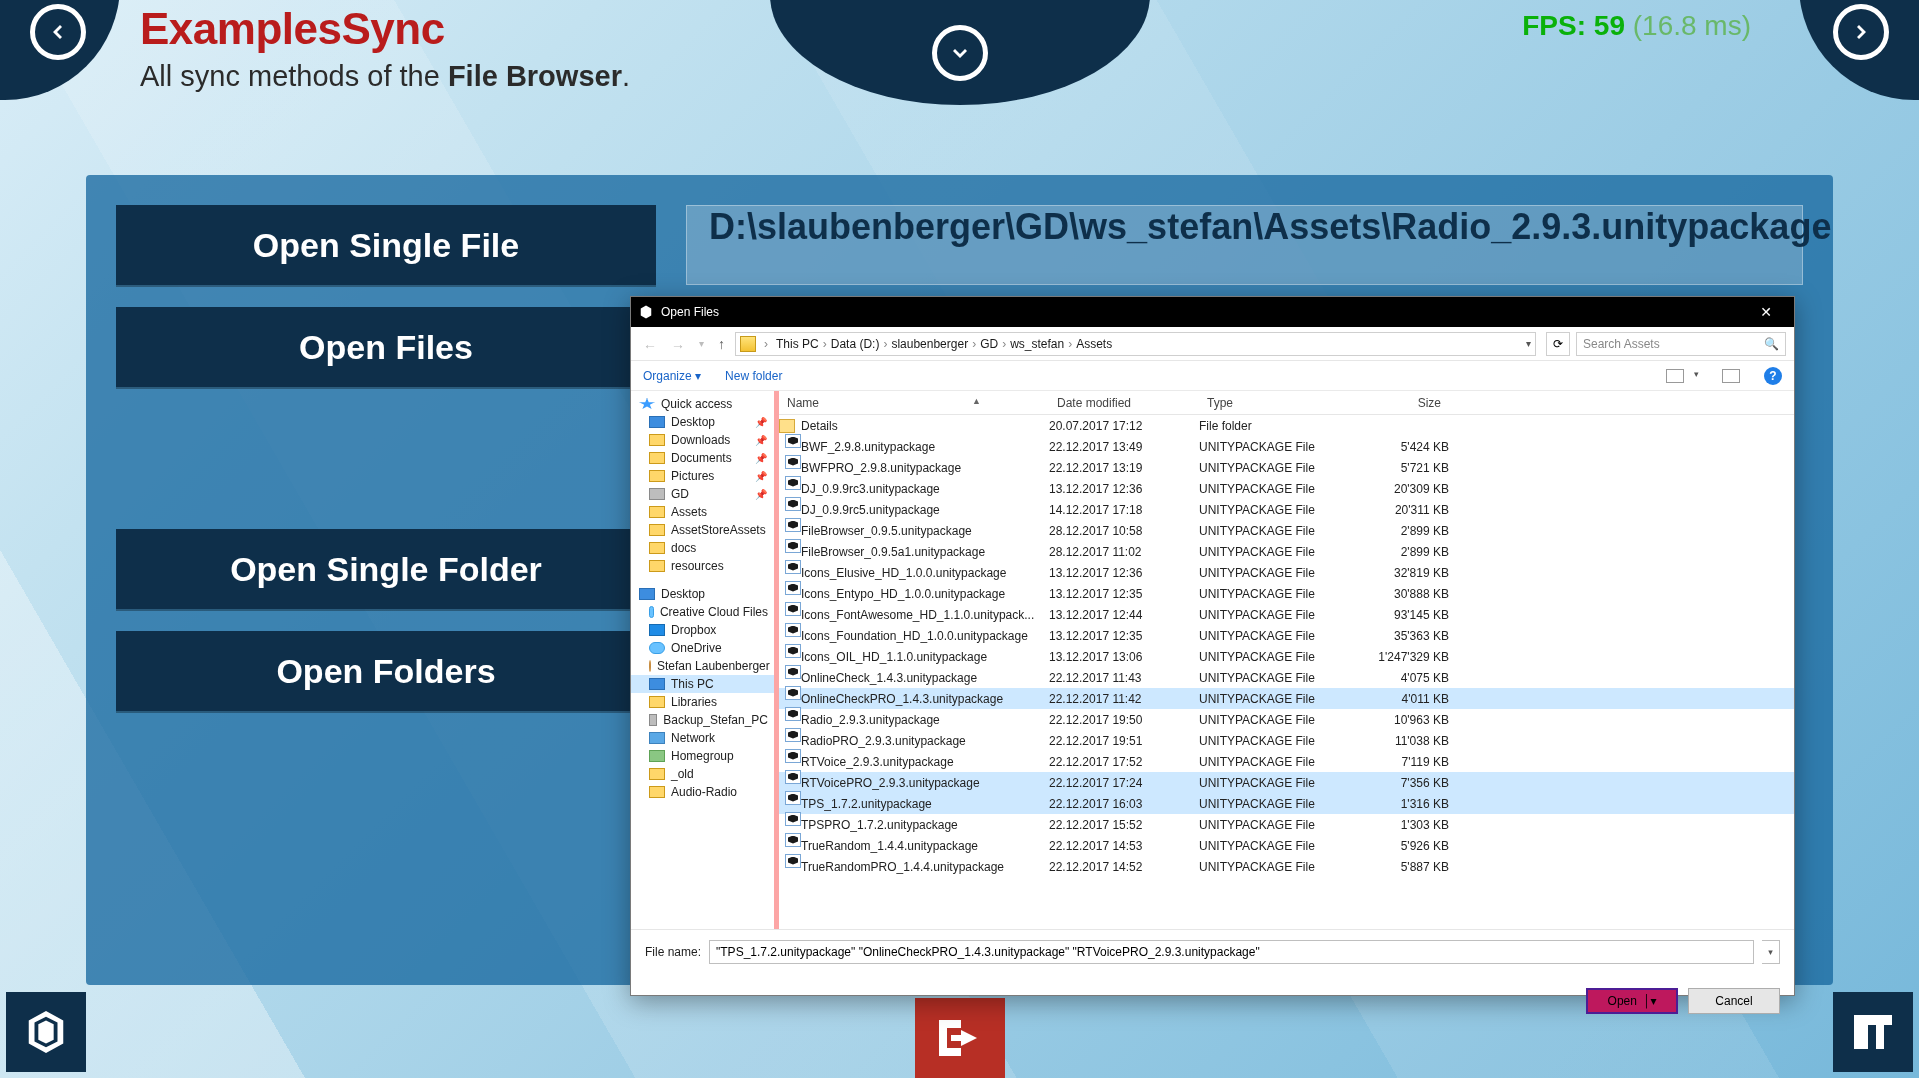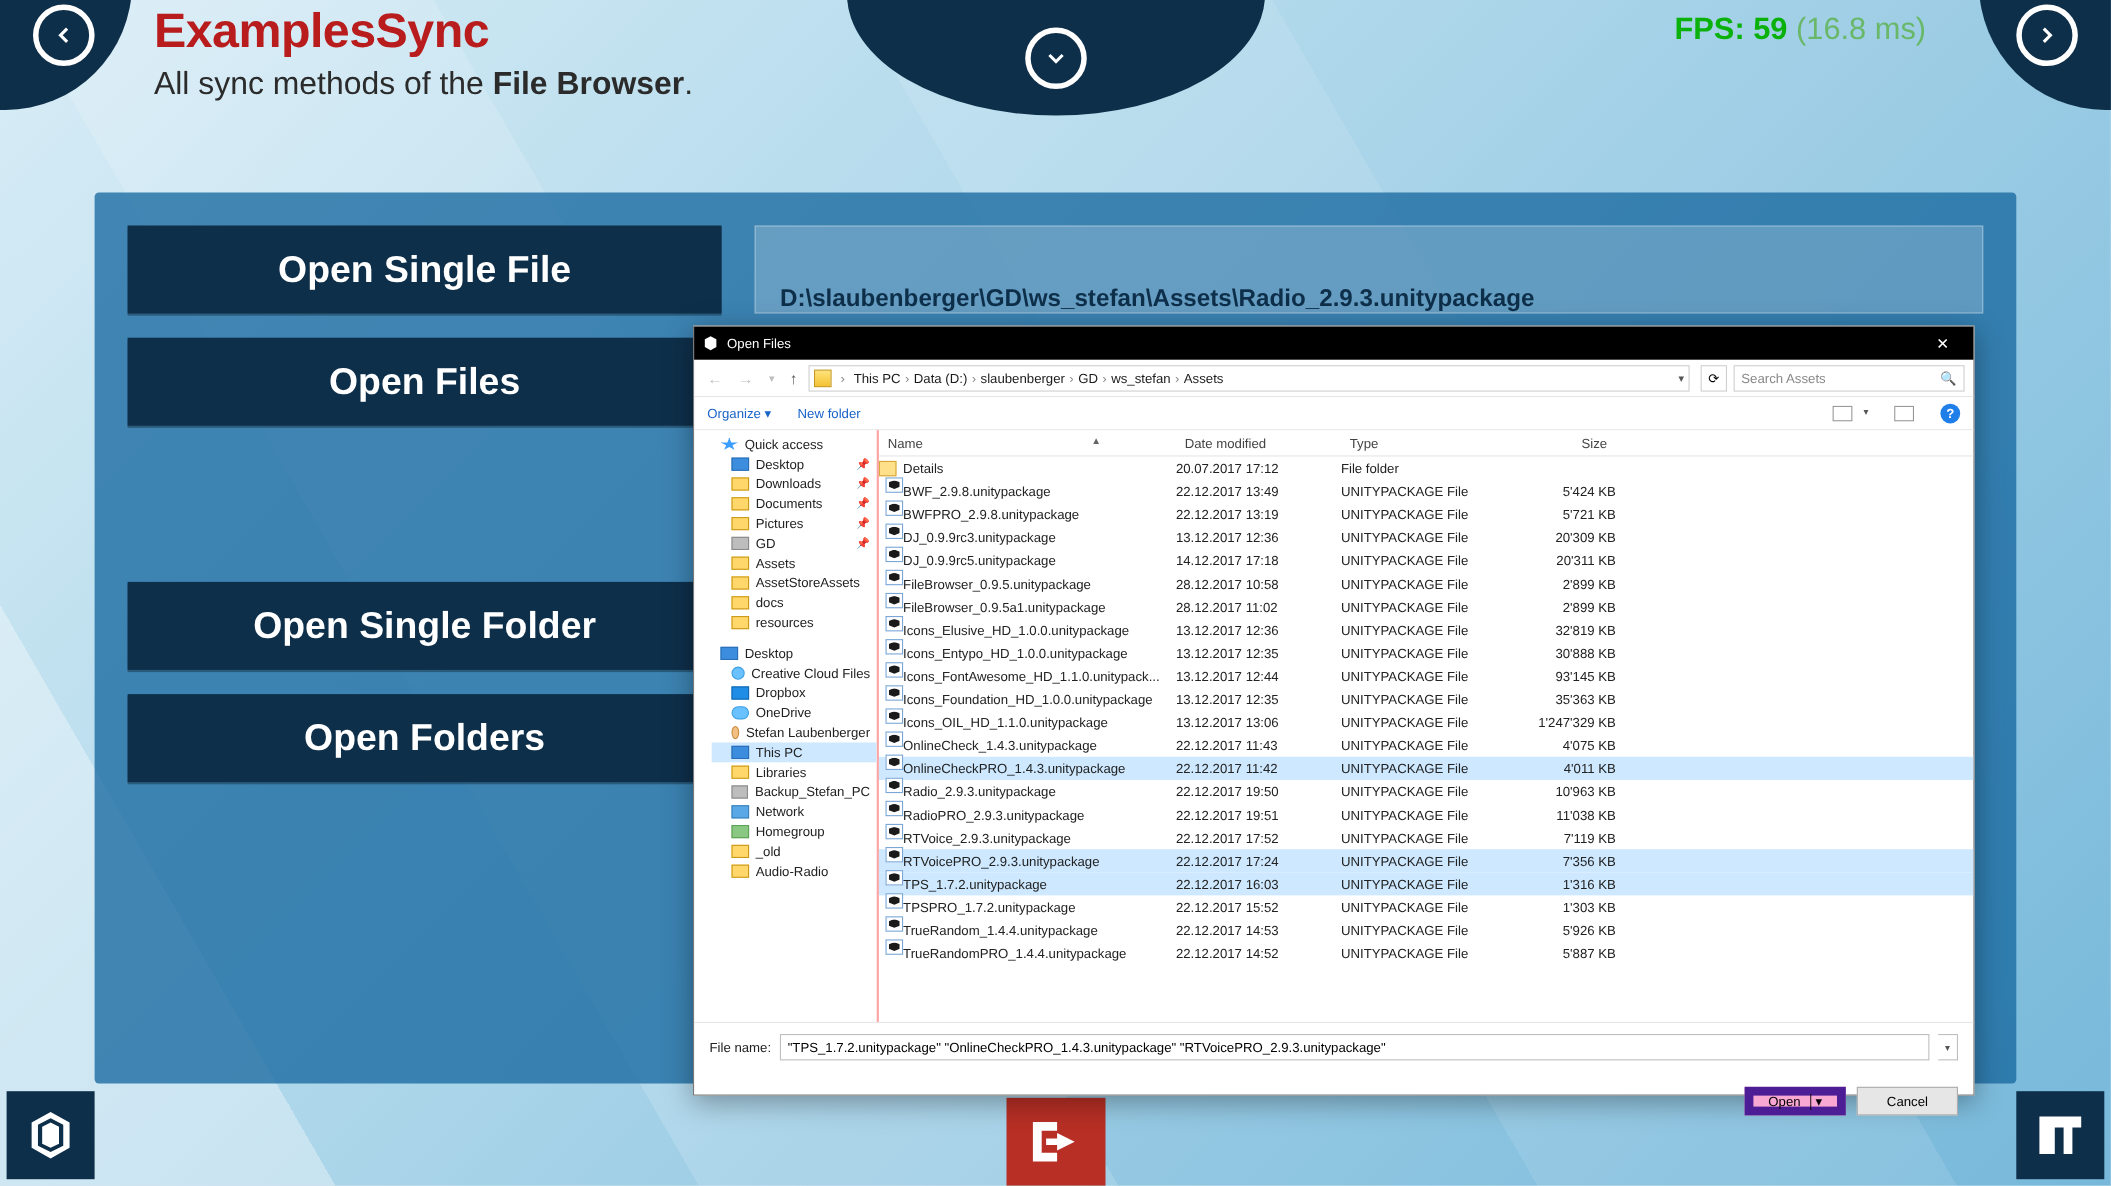--- a/index.html
+++ b/index.html
@@ -55,21 +55,21 @@
 
 
 .col-left { position:absolute; left:30px; top:30px; width:540px; }
 .darkbtn { height:80px; background:#0e2f4a; color:#fff; display:flex; align-items:center; justify-content:center;
   font-size:34px; font-weight:700; margin-bottom:22px; box-shadow:0 2px 0 rgba(0,0,0,.3); }
 .gap { height:120px; }
 
 
 .pathbox { position:absolute; left:600px; top:30px; right:30px; height:80px;
   background:rgba(255,255,255,0.22); border:1px solid rgba(255,255,255,0.35);
-  display:flex; align-items:flex-end; padding:0 22px; color:#0e2f4a; font-size:22px; font-weight:700; }
+  display:flex; align-items:flex-start; padding:0 22px; color:#0e2f4a; font-size:36px; font-weight:700; }
 
 
 .unity { position:absolute; left:6px; bottom:6px; width:80px; height:80px; background:#0e2f4a; display:flex; align-items:center; justify-content:center; }
 .unity svg { fill:#fff; }
 .ct { position:absolute; right:6px; bottom:6px; width:80px; height:80px; background:#0e2f4a; display:flex; align-items:center; justify-content:center; color:#fff; font-weight:900; font-size:46px; }
 .redexit { position:absolute; left:50%; transform:translateX(-50%); bottom:0; width:90px; height:80px; background:#b72f25; display:flex; align-items:center; justify-content:center; }
 .redexit svg { fill:#fff; }
 
 
 .dialog { position:absolute; left:630px; top:296px; width:1165px; height:700px;
@@ -89,21 +89,21 @@
 .refresh { width:24px; height:24px; border:1px solid #cfcfcf; display:flex; align-items:center; justify-content:center; margin-left:4px; }
 .searchbox { width:210px; height:24px; border:1px solid #cfcfcf; display:flex; align-items:center; padding:0 6px; color:#888; justify-content:space-between; }
 
 .dlg-toolbar { height:30px; display:flex; align-items:center; padding:0 12px; gap:24px; color:#1964c8; border-bottom:1px solid #eaeaea; }
 .dlg-toolbar .spacer { flex:1; }
 .tb-icons { display:flex; gap:10px; align-items:center; }
 .tb-icons span { width:18px; height:14px; border:1px solid #999; }
 .tb-help { width:18px; height:18px; border-radius:50%; background:#1f7ee8; color:#fff; display:flex; align-items:center; justify-content:center; font-size:12px; font-weight:700; }
 
 .dlg-body { display:flex; height:538px; }
-.nav-pane { width:168px; border-right:2px solid #fca5a5; overflow:hidden; padding-top:4px;padding-left:16px; }
+.nav-pane { width:148px; border-right:5px solid #fca5a5; overflow:hidden; padding-top:4px; }
 .nav-item { display:flex; align-items:center; padding:2px 6px 2px 18px; gap:6px; white-space:nowrap; font-size:12px; color:#222; }
 .nav-item.sel { background:#cde8ff; }
 .nav-item.head { padding-left:8px; }
 .nav-ico { width:16px; height:12px; background:#ffd76a; border:1px solid #cc9a1a; }
 .nav-ico.star { background:#3b9dff; border-color:#186bbd; clip-path:polygon(50% 0,61% 35%,98% 35%,68% 57%,79% 91%,50% 70%,21% 91%,32% 57%,2% 35%,39% 35%); }
 .nav-ico.mon { background:#3d8ddf; border-color:#2a6fb6; }
 .nav-ico.disk { background:#bdbdbd; border-color:#8a8a8a; }
 .nav-ico.cloud { background:#69c2ff; border-color:#3a9fe6; border-radius:6px; }
 .nav-ico.drop { background:#1f8ce6; border-color:#156bb3; }
 .nav-ico.user { background:#f2c083; border-color:#c78c3f; border-radius:50%; }
@@ -129,21 +129,21 @@
 .fico.folder { background:#ffe08a; border-color:#d6a93a; }
 .fico.ini { background:#fff; border-color:#b9b9b9; }
 
 .dlg-footer { border-top:1px solid #e6e6e6; padding:10px 14px 14px; }
 .fname-row { display:flex; align-items:center; gap:8px; margin-bottom:24px; }
 .fname-row label { font-size:12px; color:#222; }
 .fname-row input { flex:1; height:24px; border:1px solid #bfbfbf; padding:0 6px; font-size:12px; }
 .fname-row .drop { width:18px; height:24px; border:1px solid #bfbfbf; border-left:none; display:flex; align-items:center; justify-content:center; font-size:9px; color:#555; }
 .btnrow { display:flex; justify-content:flex-end; gap:10px; }
 .winbtn { width:92px; height:26px; border:1px solid #adadad; background:#e6e6e6; font-size:12px; display:flex; align-items:center; justify-content:center; }
-.winbtn.primary { border:8px solid #4c1d95; background:#f9a8d4; }
+.winbtn.primary { border:2px solid #4c1d95; background:#be185d; }
 
 </style>
 </head>
 <body>
 <div class="bg"></div>
 
 <div class="corner left">
   <div class="arrowbtn">
     <svg width="24" height="24" viewBox="0 0 24 24">
         <path d="M14 5l-7 7 7 7 2-2-5-5 5-5z"></path>

